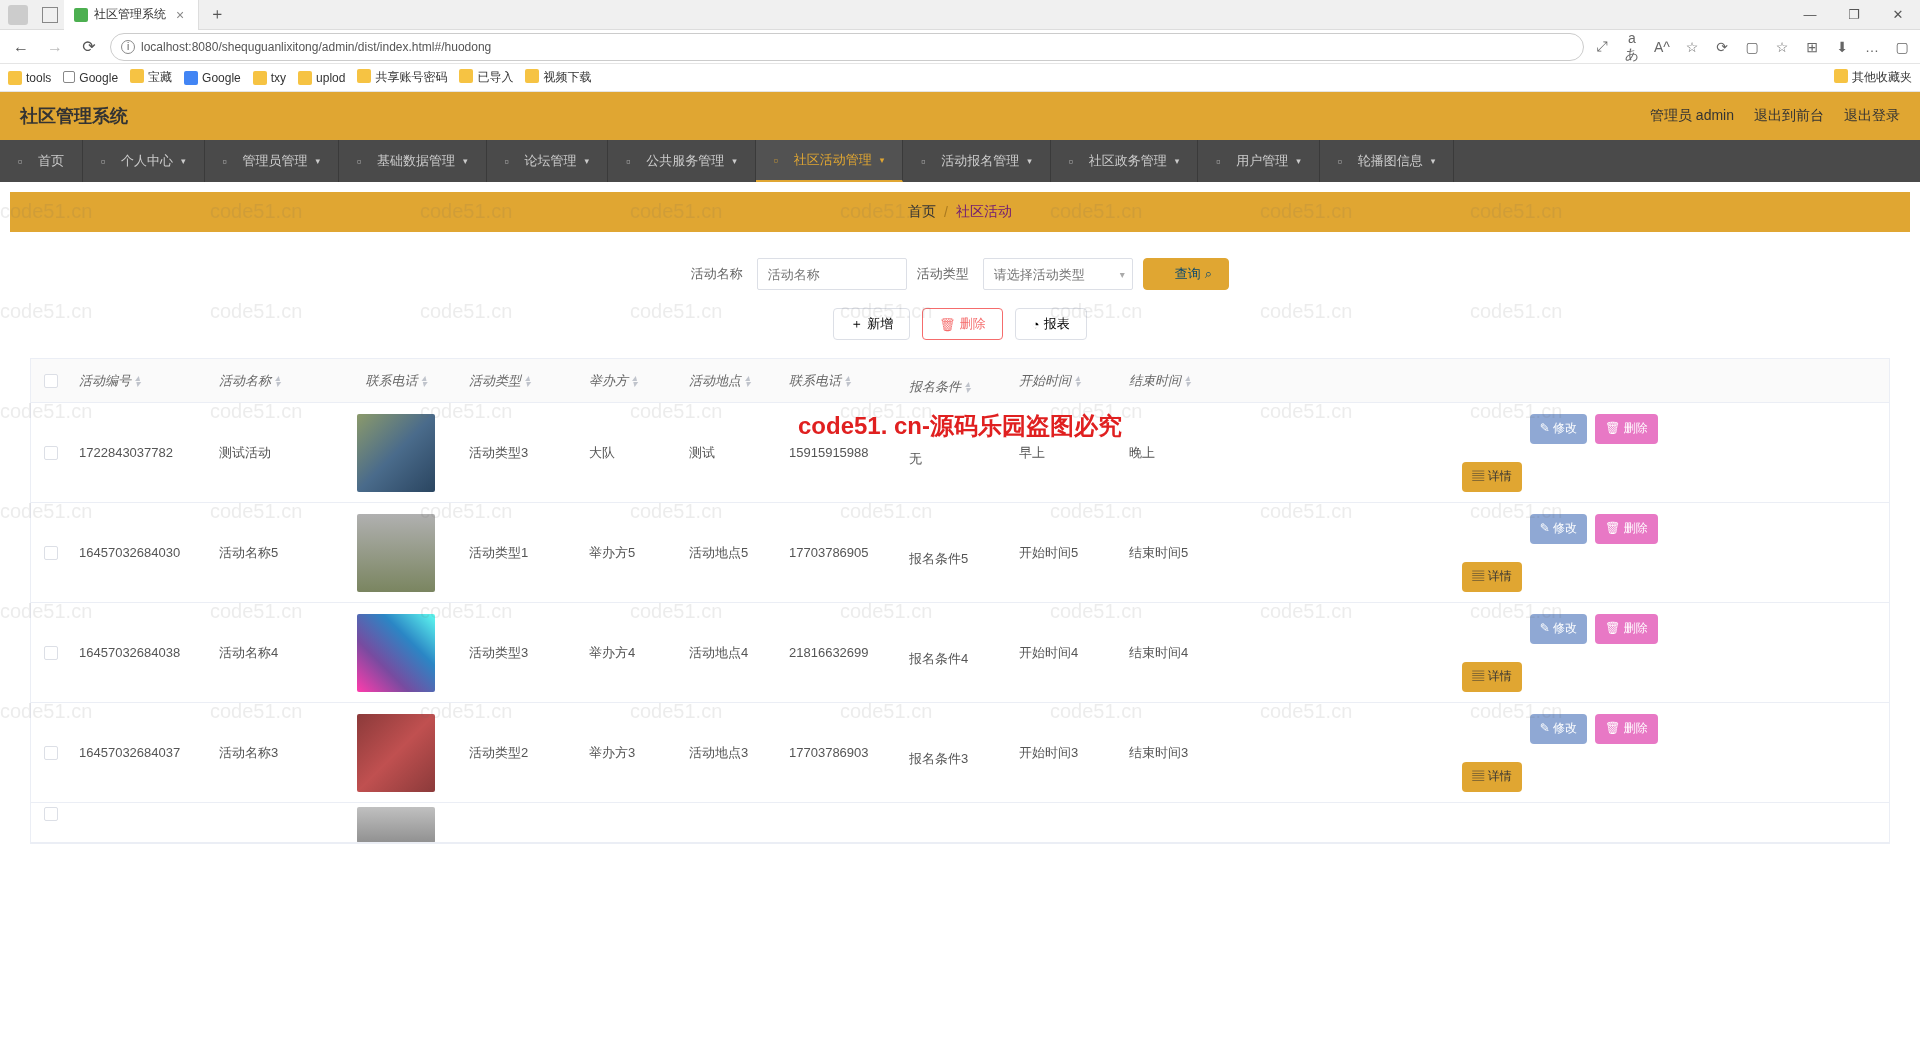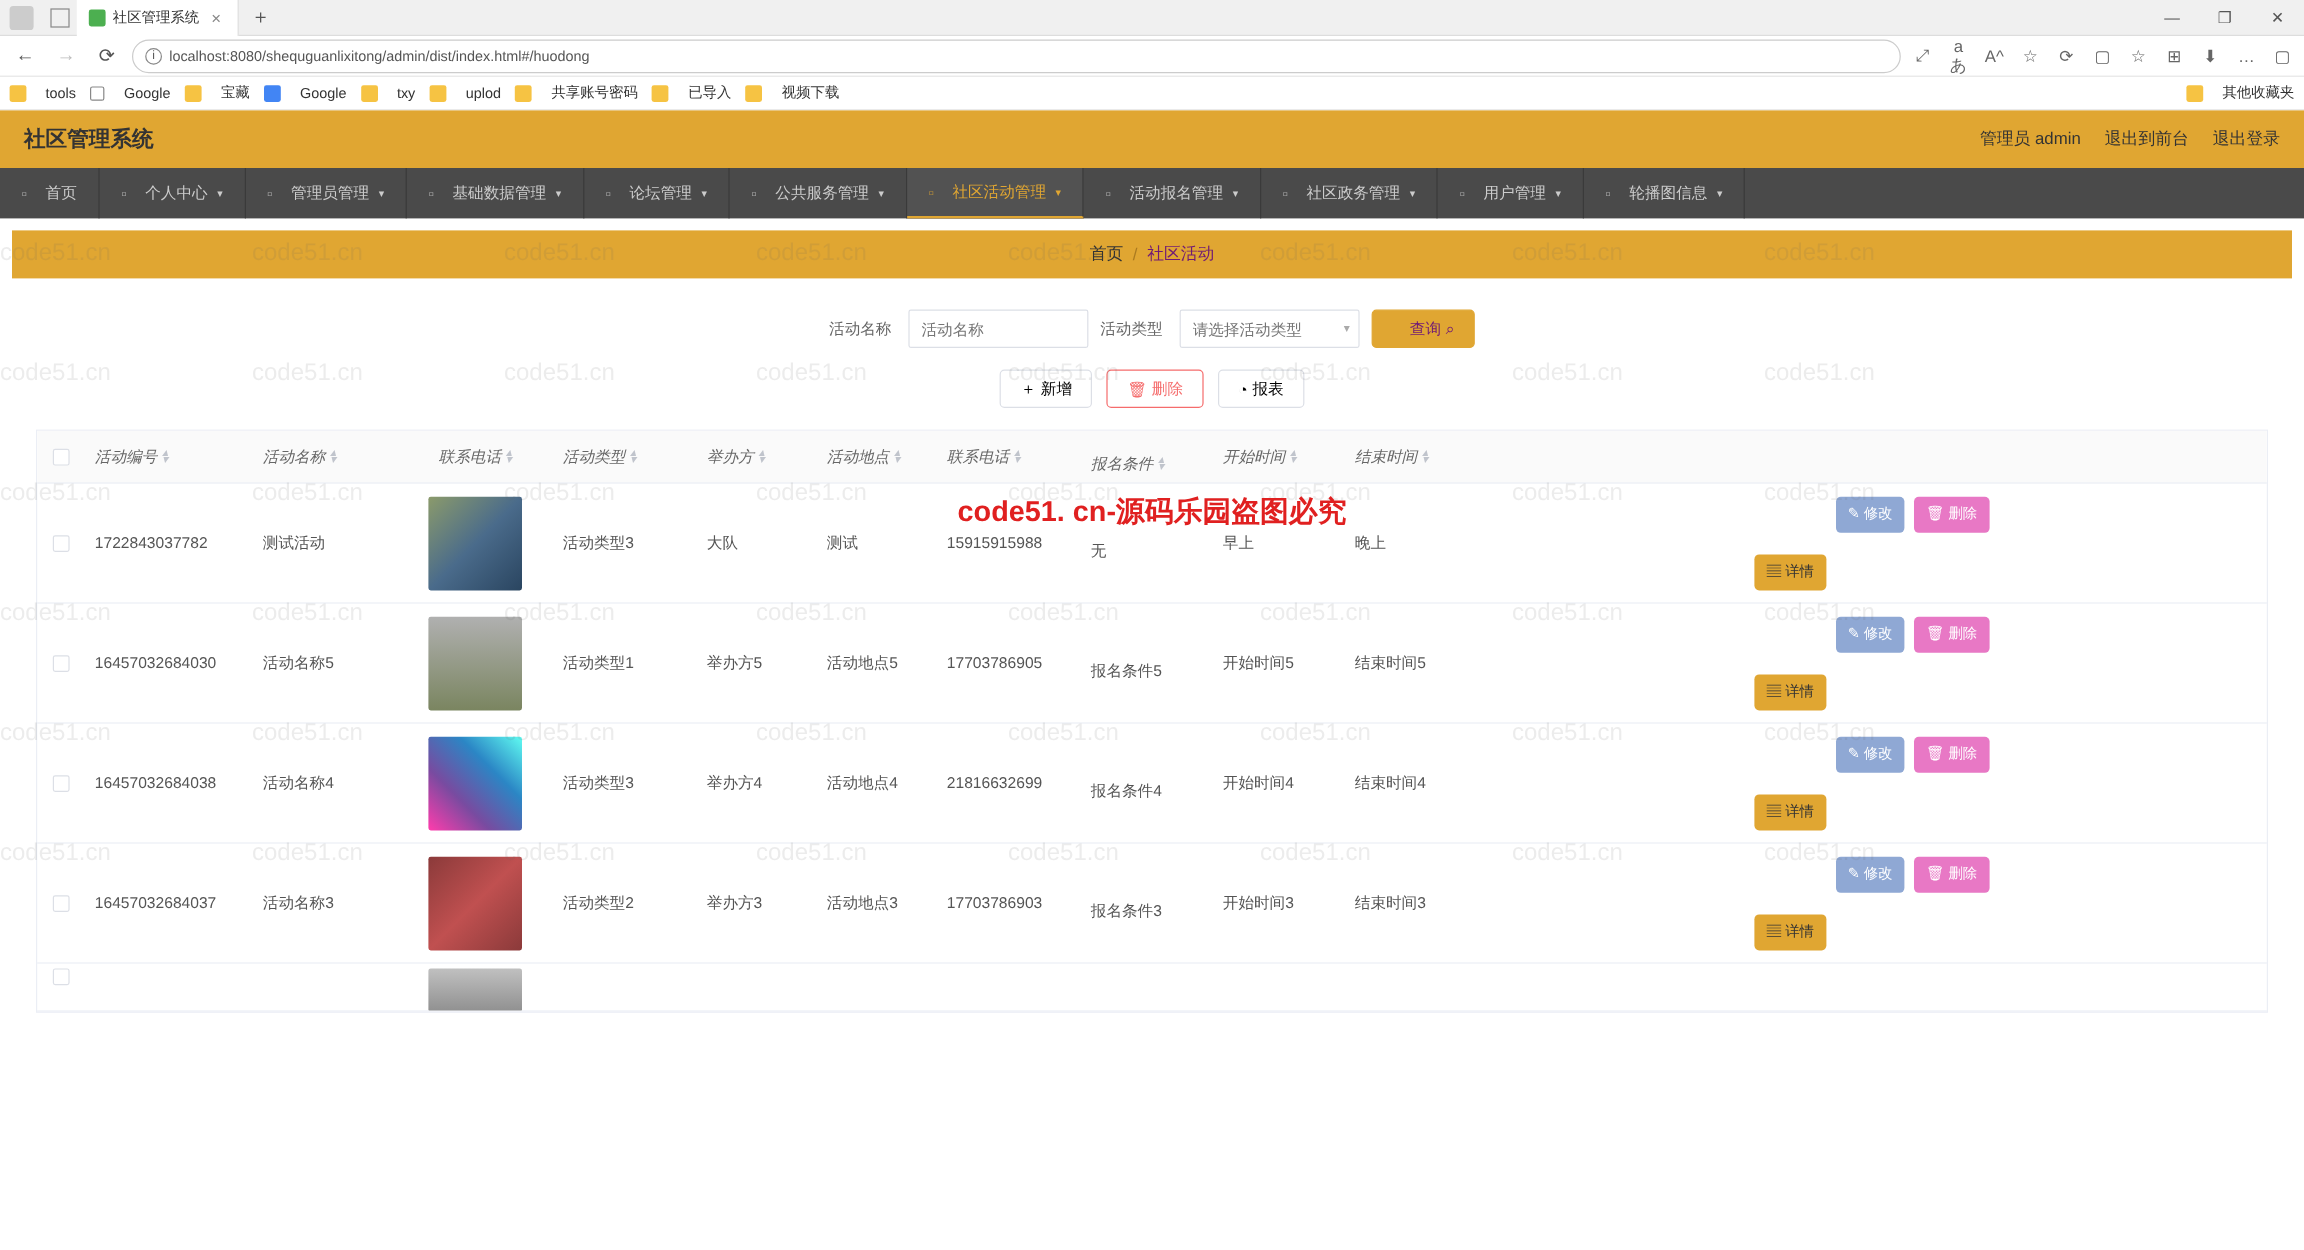--- a/index.html
+++ b/index.html
@@ -15,21 +15,21 @@
 .tab-new { padding:0 10px; font-size:16px; color:#555; cursor:pointer; }
 .win-controls { margin-left:auto; display:flex; }
 .win-btn { width:44px; height:30px; display:flex; align-items:center; justify-content:center; color:#555; font-size:13px; }
 .addr-row { height:34px; display:flex; align-items:center; padding:0 8px; gap:8px; background:#fff; border-bottom:1px solid #e5e5e5; }
 .nav-btn { width:26px; height:26px; display:flex; align-items:center; justify-content:center; color:#555; font-size:16px; border-radius:4px; }
 .addr-bar { flex:1; display:flex; align-items:center; height:28px; border:1px solid #ccc; border-radius:14px; padding:0 10px; gap:6px; font-size:12px; color:#555; }
 .addr-bar .info-ic { width:14px; height:14px; border:1px solid #888; border-radius:50%; display:flex; align-items:center; justify-content:center; font-size:10px; }
 .addr-icons { display:flex; gap:10px; align-items:center; color:#666; }
 .addr-icons span { width:20px; text-align:center; font-size:14px; }
 .bookmarks { height:28px; display:flex; align-items:center; padding:0 8px; gap:12px; font-size:12px; color:#333; border-bottom:1px solid #e5e5e5; }
-.bm { display:flex; align-items:center; gap:16px; cursor:pointer; }
+.bm { display:flex; gap:4px; cursor:pointer; }
 .bm-ic { width:14px; height:14px; background:#f6c343; border-radius:2px; }
 .bm-ic.g { background:#4285f4; }
 .bm-ic.b { width:12px; height:12px; border:1px solid #888; background:#fff; }
 .bm-other { margin-left:auto; }
 .app-header { height:48px; background:#e0a632; display:flex; align-items:center; padding:0 20px; }
 .app-title { font-size:18px; font-weight:bold; color:#333; }
 .hdr-right { margin-left:auto; display:flex; gap:20px; font-size:14px; color:#333; }
 .hdr-link { cursor:pointer; }
 .main-nav { height:42px; background:#4a4a4a; display:flex; }
 .nav-item { display:flex; align-items:center; padding:0 18px; gap:6px; color:#ccc; font-size:13px; cursor:pointer; border-right:1px solid #3a3a3a; }
@@ -41,21 +41,21 @@
 .bc-home { color:#333; }
 .bc-sep { color:#aa7a20; }
 .bc-cur { color:#701a75; }
 .filter-row { display:flex; justify-content:center; align-items:center; gap:10px; padding:26px 0 10px; }
 .fld-label { font-size:13px; color:#666; margin-right:4px; }
 .fld-input { height:32px; border:1px solid #dcdfe6; border-radius:2px; padding:0 10px; font-size:13px; width:150px; }
 .fld-select { height:32px; border:1px solid #dcdfe6; border-radius:2px; padding:0 22px 0 10px; font-size:13px; width:150px; color:#c0c4cc; background:#fff; appearance:none; }
 .sel-wrap { position:relative; }
 .sel-caret { position:absolute; right:8px; top:50%; transform:translateY(-50%); font-size:10px; color:#aaa; pointer-events:none; }
 .btn { height:32px; padding:0 16px; border-radius:4px; font-size:13px; cursor:pointer; display:inline-flex; align-items:center; gap:4px; border:1px solid #dcdfe6; background:#fff; }
-.btn-primary { background:#e0a632; border-color:#e0a632; color:#701a75;padding-left:31px; }
+.btn-primary { background:#e0a632; border-color:#e0a632; color:#0c4a6e;padding-left:31px; }
 .btn-danger-o { border-color:#f56c6c; color:#f56c6c; }
 .action-row { display:flex; justify-content:center; gap:12px; padding:8px 0 18px; }
 .table-wrap { margin:0 20px; border:1px solid #ebeef5; }
 .tbl-head { display:flex; background:#fafafa; height:44px; align-items:center; font-size:13px; color:#666; border-bottom:1px solid #ebeef5;font-style:italic; }
 .th, .td { padding:0 8px; display:flex; align-items:center; }
 .col-chk { width:40px; justify-content:center; }
 .col-id { width:140px; }
 .col-name { width:120px; }
 .col-img { width:130px; justify-content:center; }
 .col-type { width:120px; }

